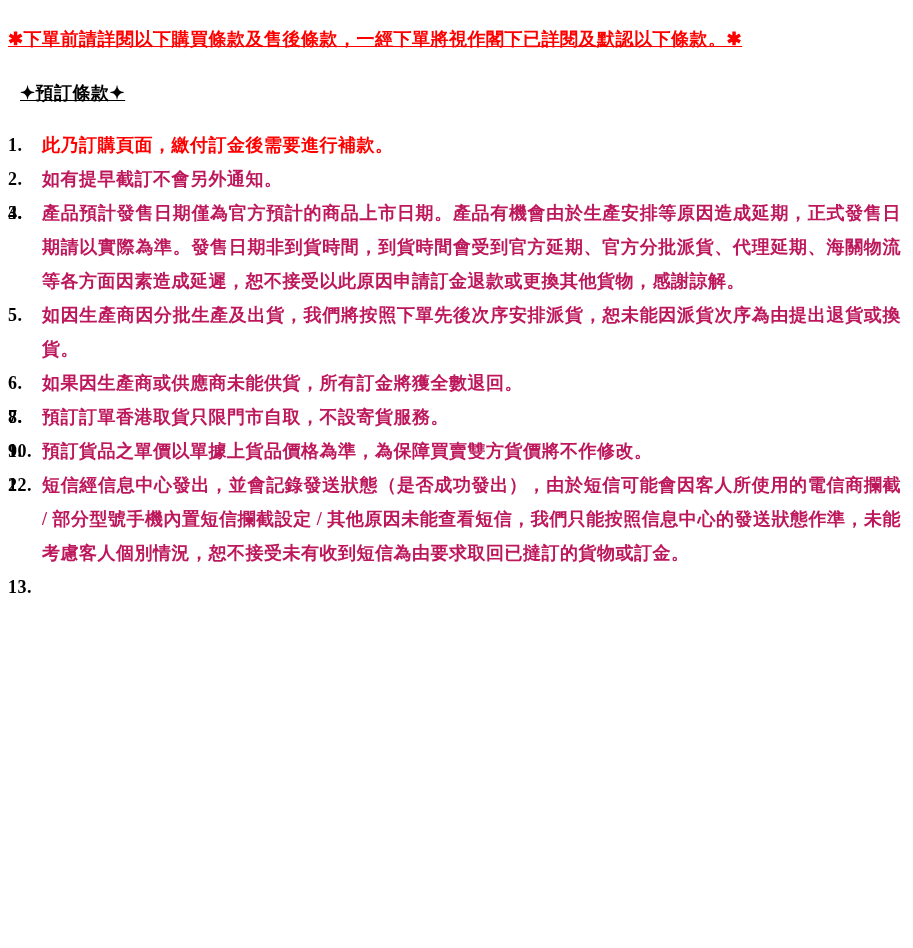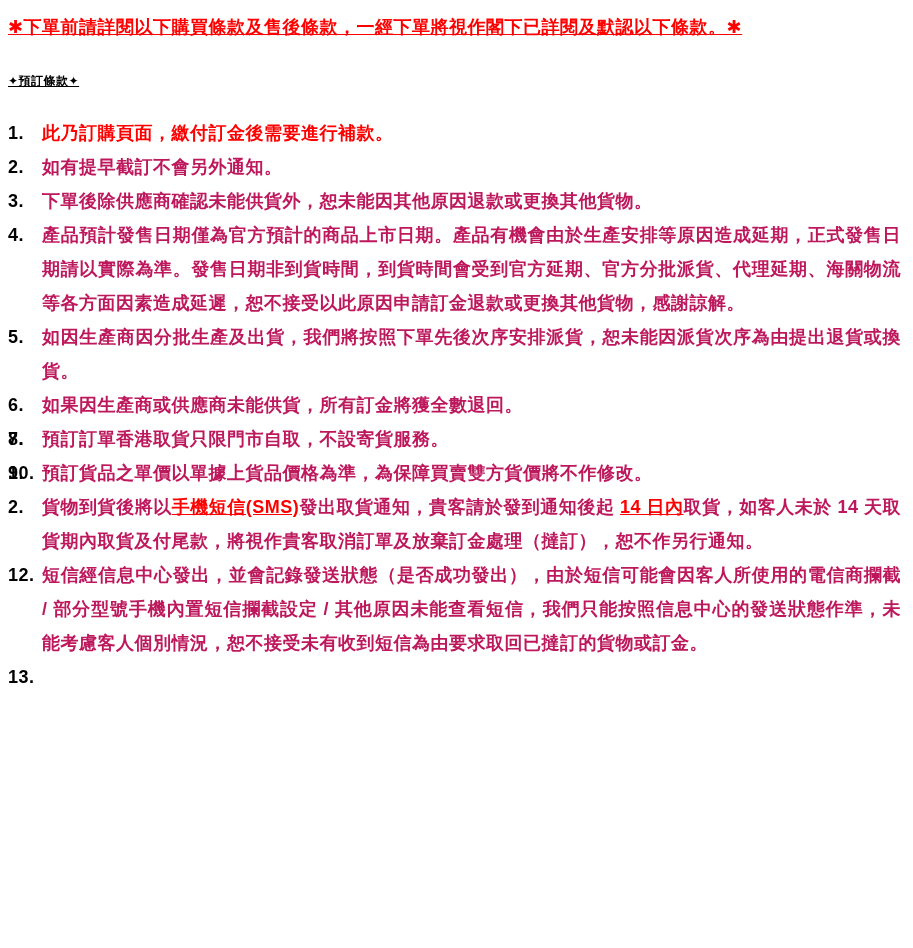--- a/index.html
+++ b/index.html
@@ -9,38 +9,39 @@
   }
   body {
     width: 913px;
     min-height: 948px;
     font-family: "Liberation Sans", "DejaVu Sans", sans-serif;
     font-weight: 700;
     color: #000000;
     box-sizing: border-box;
   }
   .page {
-    padding: 8px 12px 12px 8px;
+    padding: 20px 12px 12px 8px;
     box-sizing: border-box;
+    font-family: Liberation Serif, serif;
   }
   .title {
     font-size: 18px;
     line-height: 30px;
     color: #ff0000;
     text-decoration: underline;
     margin: 4px 0 0 0;
     font-weight: 700;
     letter-spacing: 0.5px;
   }
   .section-header {
-    font-size: 12px;
+    font-size: 18px;
     line-height: 26px;
     color: #000000;
     text-decoration: underline;
-    margin: 26px 0 0 0;
+    margin: 26px 0 0 12px;
     font-weight: 700;
     letter-spacing: 0.5px;
   }
   .terms-list {
     list-style: none;
     margin: 22px 0 0 0;
     padding: 0;
   }
   .term-item {
     position: relative;
@@ -71,25 +72,25 @@
 </style>
 </head>
 <body>
 
 <div class="page">
   <h1 class="title">✱下單前請詳閱以下購買條款及售後條款，一經下單將視作閣下已詳閱及默認以下條款。✱</h1>
   <h2 class="section-header">✦預訂條款✦</h2>
   <ol class="terms-list" id="terms-list">
       <li class="term-item"><span class="num">1.</span><span class="body"><span class="seg seg-red">此乃訂購頁面，繳付訂金後需要進行補款。</span></span></li>
       <li class="term-item"><span class="num">2.</span><span class="body"><span class="seg seg-normal">如有提早截訂不會另外通知。</span></span></li>
-      <li class="term-item"><span class="num">3.</span><span class="body"><span class="seg seg-normal">下單後除供應商確認未能供貨外，恕未能因其他原因退款或更換其他貨物。</span></span></li>
+      <li class="term-item"><span class="num">3.</span></li>
       <li class="term-item"><span class="num">4.</span><span class="body"><span class="seg seg-normal">產品預計發售日期僅為官方預計的商品上市日期。產品有機會由於生產安排等原因造成延期，正式發售日期請以實際為準。發售日期非到貨時間，到貨時間會受到官方延期、官方分批派貨、代理延期、海關物流等各方面因素造成延遲，恕不接受以此原因申請訂金退款或更換其他貨物，感謝諒解。</span></span></li>
       <li class="term-item"><span class="num">5.</span><span class="body"><span class="seg seg-normal">如因生產商因分批生產及出貨，我們將按照下單先後次序安排派貨，恕未能因派貨次序為由提出退貨或換貨。</span></span></li>
       <li class="term-item"><span class="num">6.</span><span class="body"><span class="seg seg-normal">如果因生產商或供應商未能供貨，所有訂金將獲全數退回。</span></span></li>
       <li class="term-item"><span class="num">7.</span></li>
       <li class="term-item"><span class="num">8.</span><span class="body"><span class="seg seg-normal">預訂訂單香港取貨只限門市自取，不設寄貨服務。</span></span></li>
       <li class="term-item"><span class="num">9.</span></li>
       <li class="term-item"><span class="num">10.</span><span class="body"><span class="seg seg-normal">預訂貨品之單價以單據上貨品價格為準，為保障買賣雙方貨價將不作修改。</span></span></li>
-      <li class="term-item"><span class="num">2.</span><span class="body"><span class="seg seg-normal">貨物到貨後將以</span><span class="seg seg-red-underline">手機短信(SMS)</span><span class="seg seg-normal">發出取貨通知，貴客請於發到通知後起 </span><span class="seg seg-red-underline">14 日內</span><span class="seg seg-normal">取貨，如客人未於 14 天取貨期內取貨及付尾款，將視作貴客取消訂單及放棄訂金處理（撻訂），恕不作另行通知。</span></span></li>
+      <li class="term-item"><span class="num">2.</span></li>
       <li class="term-item"><span class="num">12.</span><span class="body"><span class="seg seg-normal">短信經信息中心發出，並會記錄發送狀態（是否成功發出），由於短信可能會因客人所使用的電信商攔截 / 部分型號手機內置短信攔截設定 / 其他原因未能查看短信，我們只能按照信息中心的發送狀態作準，未能考慮客人個別情況，恕不接受未有收到短信為由要求取回已撻訂的貨物或訂金。</span></span></li>
       <li class="term-item"><span class="num">13.</span></li>
     </ol>
 </div>
 
 </body></html>

